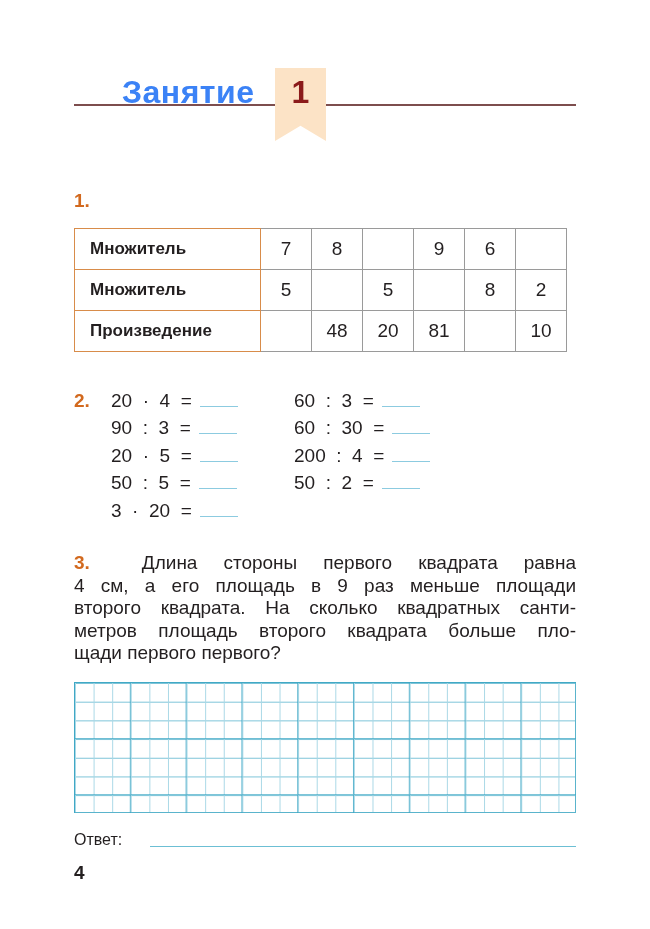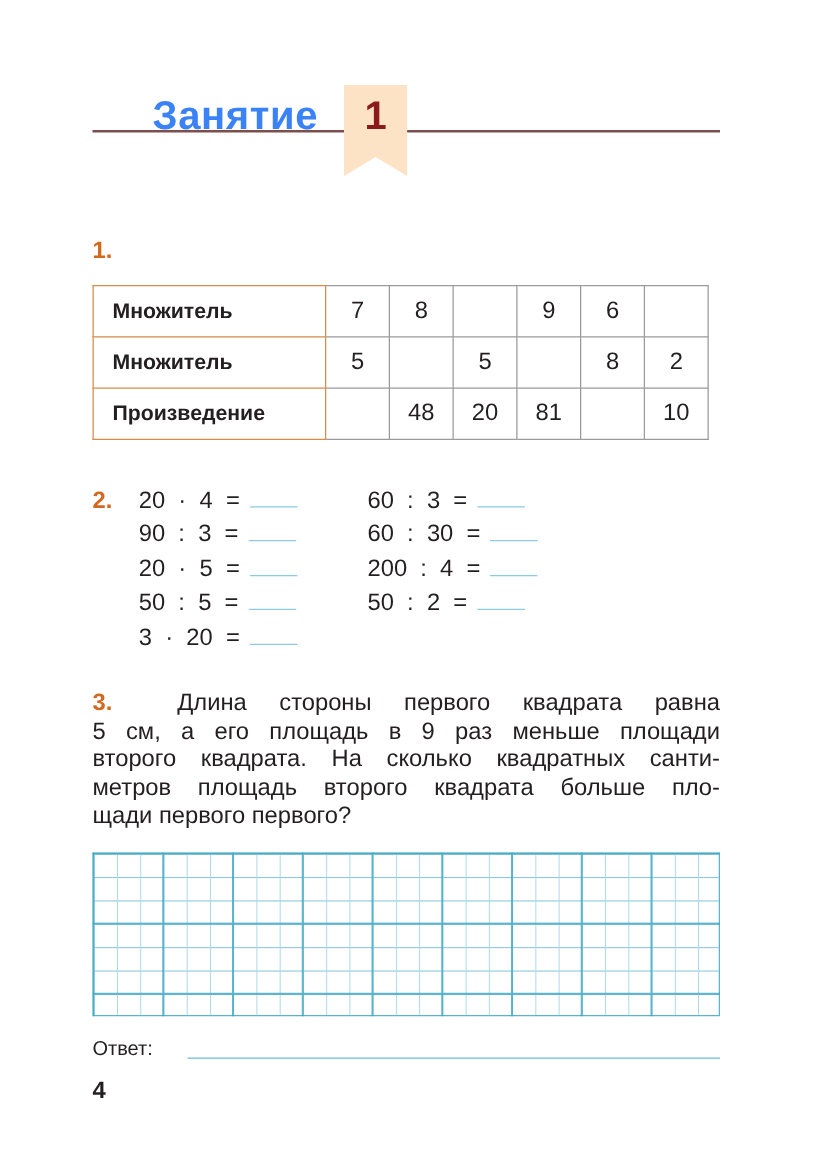--- a/index.html
+++ b/index.html
@@ -122,21 +122,21 @@
 <div class="abs ex-row" style="left:111px; top:472px;"><span>50  :  5  =</span><span class="blank"></span></div>
 <div class="abs ex-row" style="left:111px; top:500px;"><span>3  ·  20  =</span><span class="blank"></span></div>
 
 <div class="abs ex-row" style="left:294px; top:390px;"><span>60  :  3  =</span><span class="blank"></span></div>
 <div class="abs ex-row" style="left:294px; top:417px;"><span>60  :  30  =</span><span class="blank"></span></div>
 <div class="abs ex-row" style="left:294px; top:445px;"><span>200  :  4  =</span><span class="blank"></span></div>
 <div class="abs ex-row" style="left:294px; top:472px;"><span>50  :  2  =</span><span class="blank"></span></div>
 
 <div class="abs problem">
   <span class="line"><span class="task-num">3.</span>&nbsp; <span>Длина стороны первого квадрата равна</span></span>
-  <span class="line">5 см, а его площадь в 9 раз меньше площади</span>
+  <span class="line">4 см, а его площадь в 9 раз меньше площади</span>
   <span class="line">второго квадрата. На сколько квадратных санти-</span>
   <span class="line">метров площадь второго квадрата больше пло-</span>
   <span class="line last">щади первого первого?</span>
 </div>
 
 <div class="abs grid"></div>
 <div class="abs grid-strong"></div>
 
 <div class="abs answer-label">Ответ:</div>
 <div class="abs answer-line"></div>

